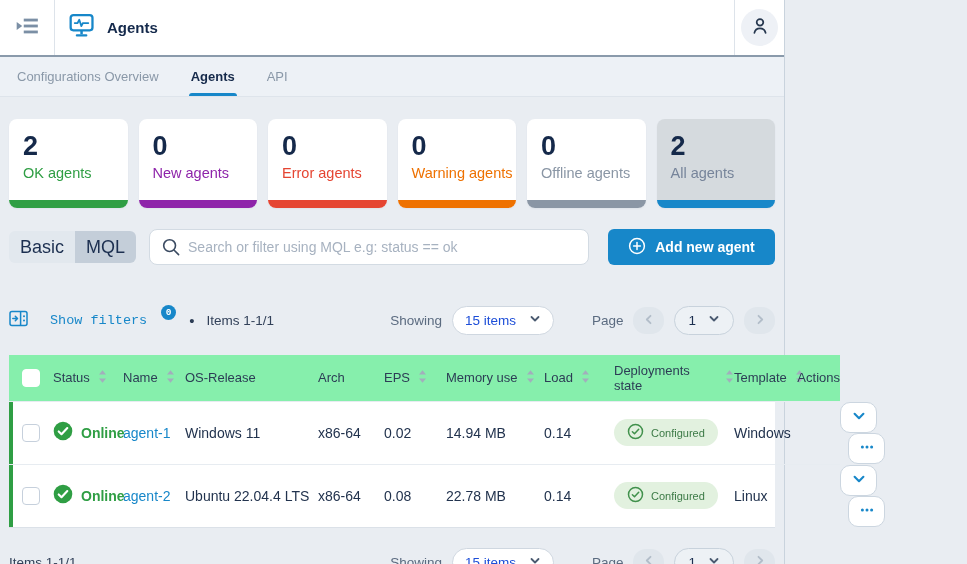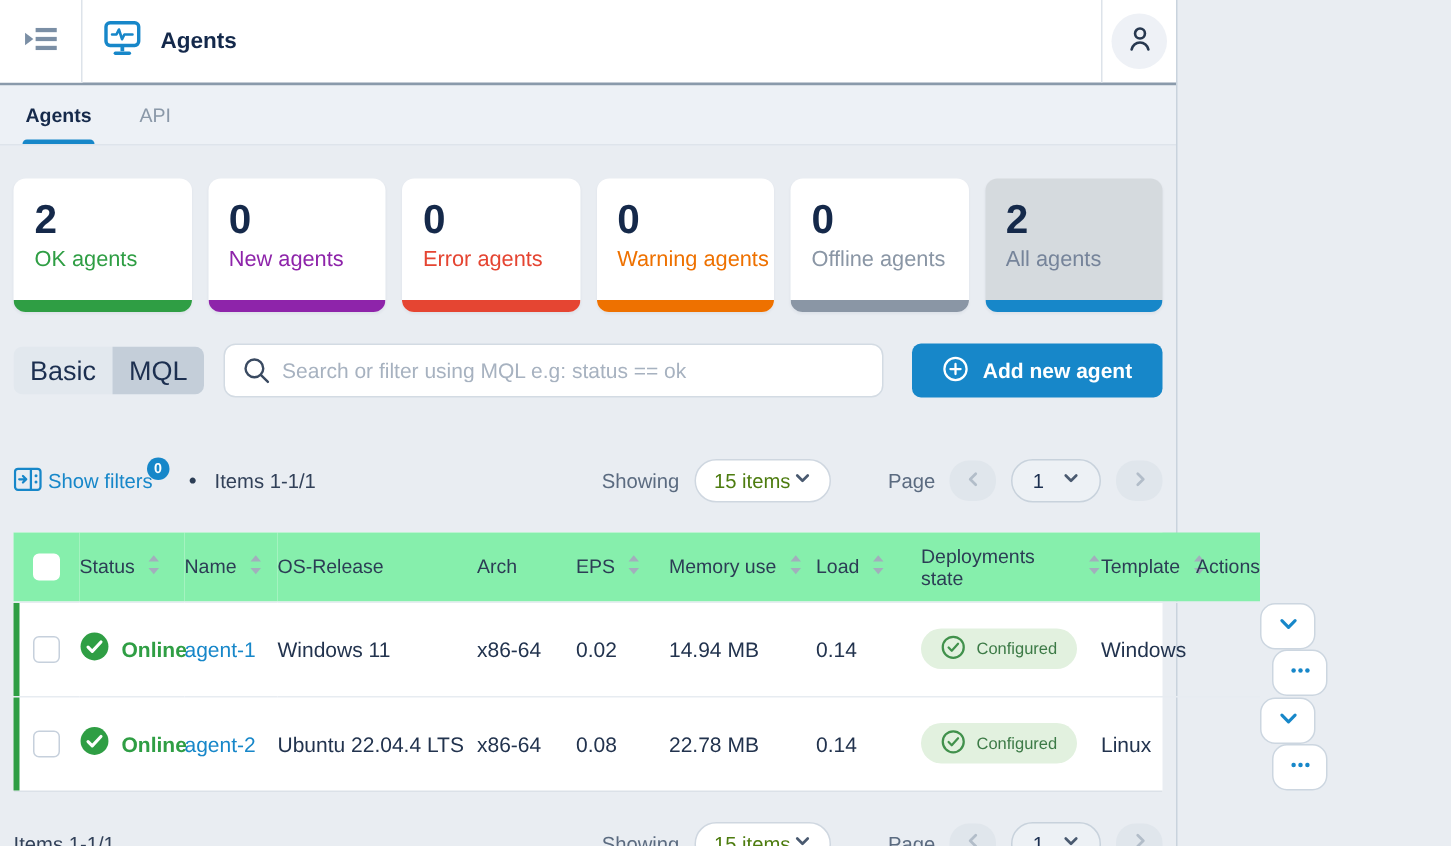--- a/index.html
+++ b/index.html
@@ -39,26 +39,26 @@
   .mode { border:none; padding:0 11px; font-size:18px; color:#1c2f50; background:#e2e8ee; cursor:pointer; font-family:inherit; }
   .mode.active { background:#c4ced9; }
   .search-box { flex:1; margin-left:13px; position:relative; height:36px; }
   .search-box input { width:100%; height:100%; border:1px solid #d3dbe3; border-radius:8px; background:#fff; padding:0 12px 0 38px; font-size:14px; color:#1d4ed8; font-family:inherit; outline:none; }
   .search-box input::placeholder { color:#a7b2c0; }
   .search-icon { position:absolute; left:12px; top:8px; }
   .add-btn { margin-left:19px; width:167px; height:36px; background:#1787c9; border:none; border-radius:6px; color:#fff; font-size:14px; font-weight:600; display:flex; align-items:center; justify-content:center; gap:9px; cursor:pointer; font-family:inherit; }
 
   
   .list-controls { margin-top:41px; display:flex; align-items:center; height:29px; font-size:13.5px; }
-  .filters-link { display:flex; align-items:center; gap:4px; color:#1787c9; cursor:pointer; }
+  .filters-link { display:flex; align-items:center; gap:22px; color:#1787c9; cursor:pointer;font-family:Liberation Mono, monospace; }
   .filters-badge { background:#1787c9; color:#fff; font-size:9.5px; font-weight:700; min-width:15px; height:15px; border-radius:8px; display:inline-flex; align-items:center; justify-content:center; padding:0 3px; position:relative; top:-8px; margin-left:-8px; }
   .bullet { color:#2c3d55; margin:0 12px 0 13px; font-size:15px; }
   .items-text { color:#324159; }
   .pager { margin-left:auto; display:flex; align-items:center; color:#5b6b80; }
-  .pill { height:29px; border:1px solid #cfd7e0; background:#fff; border-radius:15px; display:flex; align-items:center; gap:2px; padding:12px 12px; color:#4d7c0f; margin-left:10px; cursor:pointer; font-size:13.5px; font-family:inherit; }
+  .pill { height:29px; border:1px solid #cfd7e0; background:#fff; border-radius:15px; display:flex; align-items:center; gap:13px; padding:12px 12px; color:#1d4ed8; margin-left:10px; cursor:pointer; font-size:13.5px; font-family:inherit; }
   .page-label { margin-left:38px; }
   .pg-btn { margin-left:10px; width:31px; height:27px; border:none; border-radius:13px; background:#e0e6ec; display:flex; align-items:center; justify-content:center; cursor:default; }
   .page-pill { height:29px; border:1px solid #c8d2dc; background:#edf1f5; border-radius:15px; display:flex; align-items:center; gap:12px; padding:0 13px; color:#1c2f50; margin-left:10px; cursor:pointer; font-size:13.5px; font-family:inherit; }
 
   
   .table-wrap { margin-top:20px; background:#fff; border-bottom:1px solid #dbe1e8; }
   table { width:100%; border-collapse:collapse; table-layout:fixed; }
   thead th { background:#86efac; height:46px; font-size:13px; font-weight:400; color:#2c3d55; text-align:left; padding:0; }
   .th-inner { display:flex; align-items:center; gap:8px; }
   th.col-actions .th-inner { justify-content:flex-end; padding-right:28px; }
@@ -115,20 +115,21 @@
           <svg width="22" height="22" viewBox="0 0 24 24">
             <circle cx="12" cy="8" r="3.6" fill="none" stroke="#27384f" stroke-width="1.9"></circle>
             <path d="M5.9 19.6 a6.2 6.2 0 0 1 12.2 0" fill="none" stroke="#27384f" stroke-width="1.9" stroke-linecap="round"></path>
           </svg>
         </span>
       </button>
     </div>
   </header>
 
   <nav class="tabbar">
+    <div class="tab">Configurations Overview</div>
     <div class="tab active">Agents</div>
     <div class="tab">API</div>
   </nav>
 
   <main class="content">
 
     <section class="cards">
       <div class="card" style="--bar-color: #2f9e44; --label-color: #2f9e44;">
         <div class="card-value">2</div>
         <div class="card-label">OK agents</div>

